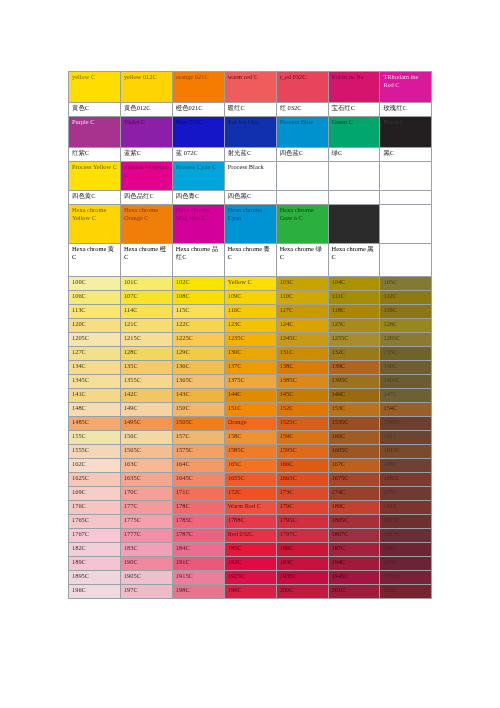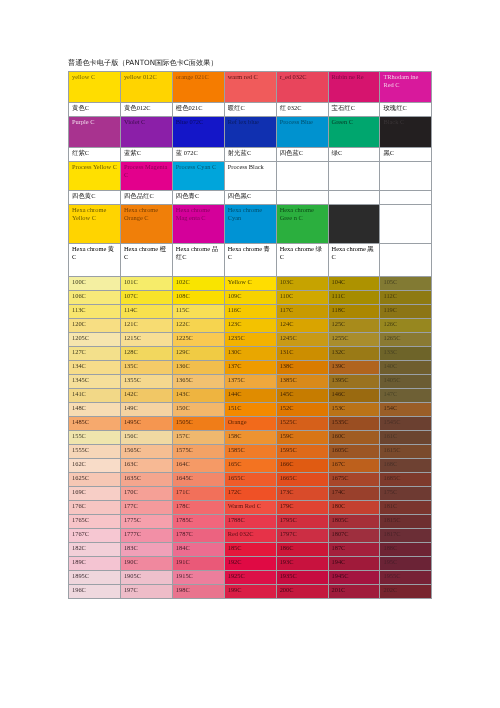--- a/index.html
+++ b/index.html
@@ -35,21 +35,20 @@
   .grid td{height:11px;white-space:nowrap;}
   .hx{height:36px;}
   .hx2{height:30px;}
   .pr{height:26px;}
 </style>
 </head>
 <body>
 
 <div class="page">
 
-  <div class="doc-title">普通色卡电子版（PANTON国际色卡C面效果）</div>
 
   <table class="cc">
     <colgroup>
       <col style="width:14.3%">
         <col style="width:14.3%">
         <col style="width:14.3%">
         <col style="width:14.3%">
       <col style="width:14.3%">
         <col style="width:14.3%">
         <col style="width:14.2%">

